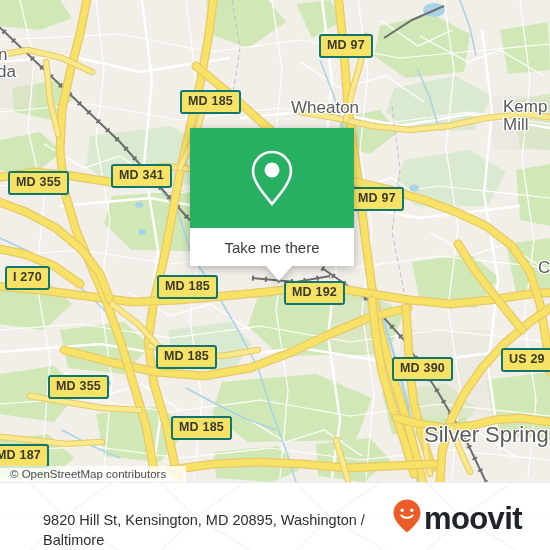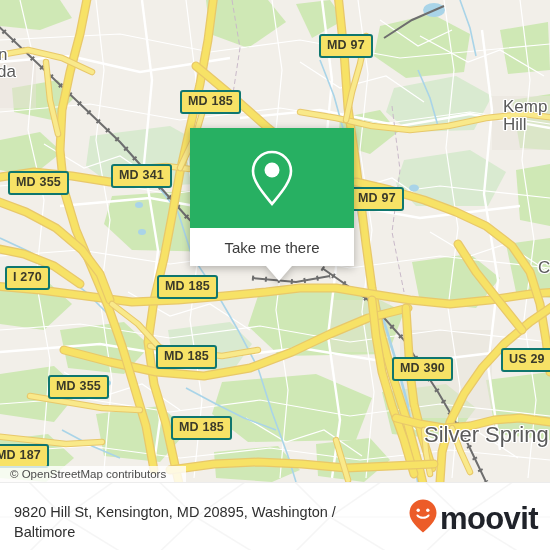--- a/index.html
+++ b/index.html
@@ -135,43 +135,44 @@
   #footer {
     position: absolute;
     left: 0;
     top: 482px;
     width: 550px;
     height: 68px;
     background: #ffffff;
     border-top: 1px solid #ececec;
     box-sizing: border-box;
     display: flex;
-    align-items: center;
+    align-items: flex-end;
     overflow: hidden;
+    padding-left: 29px;
   }
   #footer-watermark {
     position: absolute;
     left: 0; top: 0;
     width: 550px; height: 68px;
     opacity: 0.33;
     pointer-events: none;
   }
   #footer-address {
     position: relative;
     margin: 11px 0 0 14px;
     width: 385px;
     color: #2f2f2f;
     font-family: "Liberation Sans", sans-serif;
     font-size: 14.5px;
     line-height: 1.38;
     z-index: 2;
   }
   #footer-logo {
     position: absolute;
-    right: 12px;
+    right: 28px;
     top: 16px;
     display: flex;
     align-items: center;
     z-index: 2;
   }
   #logo-pin { margin-right: 3px; display:block; }
   #logo-text {
     color: #20232a;
     font-family: "Liberation Sans", sans-serif;
     font-size: 31px;
@@ -379,39 +380,41 @@
       <path class="trk" d="M-6 436 L30 440 L66 444 L102 442"></path>
       <path class="trk-o" d="M30 396 L66 402 L102 408 L140 410"></path>
       <path class="trk" d="M30 396 L66 402 L102 408 L140 410"></path>
 
       <path class="trk-o" d="M150 346 L186 352 L222 356 L258 350"></path>
       <path class="trk" d="M150 346 L186 352 L222 356 L258 350"></path>
       <path class="trk-o" d="M112 304 L138 324 L160 348"></path>
       <path class="trk" d="M112 304 L138 324 L160 348"></path>
     </svg>
 
+    <div class="place" style="left:291px; top:98px;">Wheaton</div>
 
     <div class="place two-line" style="left:503px; top:98px;">Kemp
-Hill</div>
+Mill</div>
 
     <div class="place big" style="left:424px; top:422px;">Silver Spring</div>
 
     <div class="place" style="left:-2px; top:45px;">n</div>
 
     <div class="place" style="left:-3px; top:62px;">da</div>
 
     <div class="place" style="left:538px; top:258px;">C</div>
 
     <div class="shield" style="left:319px; top:34px;">MD 97</div>
     <div class="shield" style="left:180px; top:90px;">MD 185</div>
     <div class="shield" style="left:111px; top:164px;">MD 341</div>
     <div class="shield" style="left:8px; top:171px;">MD 355</div>
     <div class="shield" style="left:350px; top:187px;">MD 97</div>
     <div class="shield" style="left:5px; top:246px;margin-top:20px;">I 270</div>
     <div class="shield" style="left:157px; top:275px;">MD 185</div>
+    <div class="shield" style="left:284px; top:281px;">MD 192</div>
     <div class="shield" style="left:156px; top:345px;">MD 185</div>
     <div class="shield" style="left:392px; top:357px;text-align:right;">MD 390</div>
     <div class="shield" style="left:501px; top:348px;">US 29</div>
     <div class="shield" style="left:48px; top:375px;">MD 355</div>
     <div class="shield" style="left:171px; top:416px;">MD 185</div>
     <div class="shield" style="left:-12px; top:444px;">MD 187</div>
 
     <div id="popup">
       <div id="popup-green">
         <span id="popup-pin">

